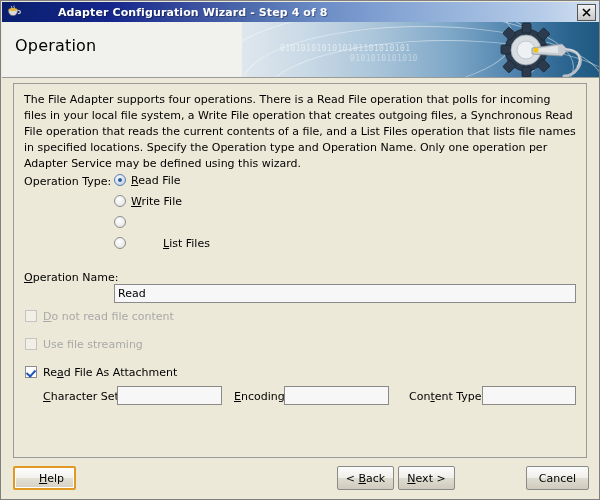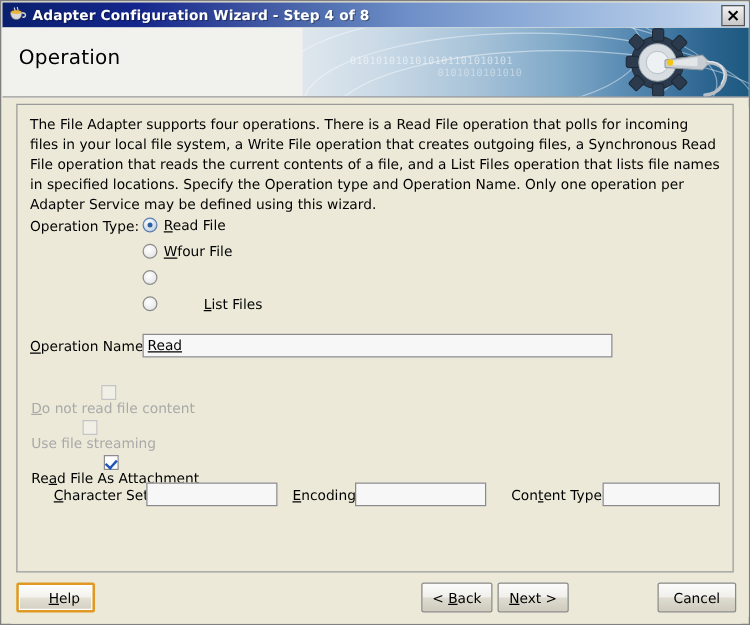--- a/index.html
+++ b/index.html
@@ -43,20 +43,21 @@
     flex: 0 0 auto;
     position: relative;
   }
   #tb-title {
     color: #ffffff;
     font-size: 11px;
     font-weight: bold;
     white-space: nowrap;
     letter-spacing: 0.1px;
     text-shadow: 1px 1px 0 rgba(0,0,0,0.35);
+    margin-left: 32px;
   }
   #tb-close {
     position: absolute;
     right: 4px; top: 2px;
     width: 17px; height: 15px;
     background: linear-gradient(to bottom,#f2f2f2,#c8c8c8);
     border: 1px solid #555;
     display: flex;
     align-items: center;
     justify-content: center;
@@ -208,21 +209,20 @@
     border-radius: 50%;
     background: #2f5f9e;
   }
 
   
   .check-row {
     position: absolute;
     display: flex;
     align-items: center;
     height: 16px;
-    flex-direction: column;
   }
   .checkbox {
     width: 12px; height: 12px;
     box-sizing: border-box;
     border: 1px solid #8d8d8d;
     background: #ffffff;
     margin-right: 6px;
     flex: 0 0 auto;
     position: relative;
     cursor: pointer;
@@ -368,34 +368,34 @@
           <span>Operation Type:</span>
         </div>
 
         <div class="radio-row" style="left:100px; top:88px;">
           <span class="radio on"></span>
           <span class="lbl"><span class="mn">R</span><span>ead File</span></span>
         </div>
 
         <div class="radio-row" style="left:100px; top:109px;">
           <span class="radio"></span>
-          <span class="lbl"><span class="mn">W</span><span>four File</span></span>
+          <span class="lbl"><span class="mn">W</span><span>rite File</span></span>
         </div>
 
         <div class="radio-row" style="left:100px; top:130px;">
           <span class="radio"></span>
         </div>
 
         <div class="radio-row" style="left:100px; top:151px;gap:32px;">
           <span class="radio"></span>
           <span class="lbl"><span class="mn">L</span><span>ist Files</span></span>
         </div>
 
         <div class="lbl" style="position:absolute; left:10px; top:187px;"><span class="mn">O</span><span>peration Name:</span></div>
-        <input class="tf" type="text" style="left: 100px; top: 183px; width: 376px; height: 19px; text-decoration: underline;" value="Read">
+        <input class="tf" type="text" style="left: 100px; top: 200px; width: 462px; height: 19px;" value="Read">
 
         <div class="check-row" style="left:11px; top:224px;">
           <span class="checkbox dis"></span>
           <span class="lbl dis"><span class="mn">D</span><span>o not read file content</span></span>
         </div>
 
         <div class="check-row" style="left:11px; top:252px;">
           <span class="checkbox dis"></span>
           <span class="lbl dis">Use file streaming</span>
         </div>

